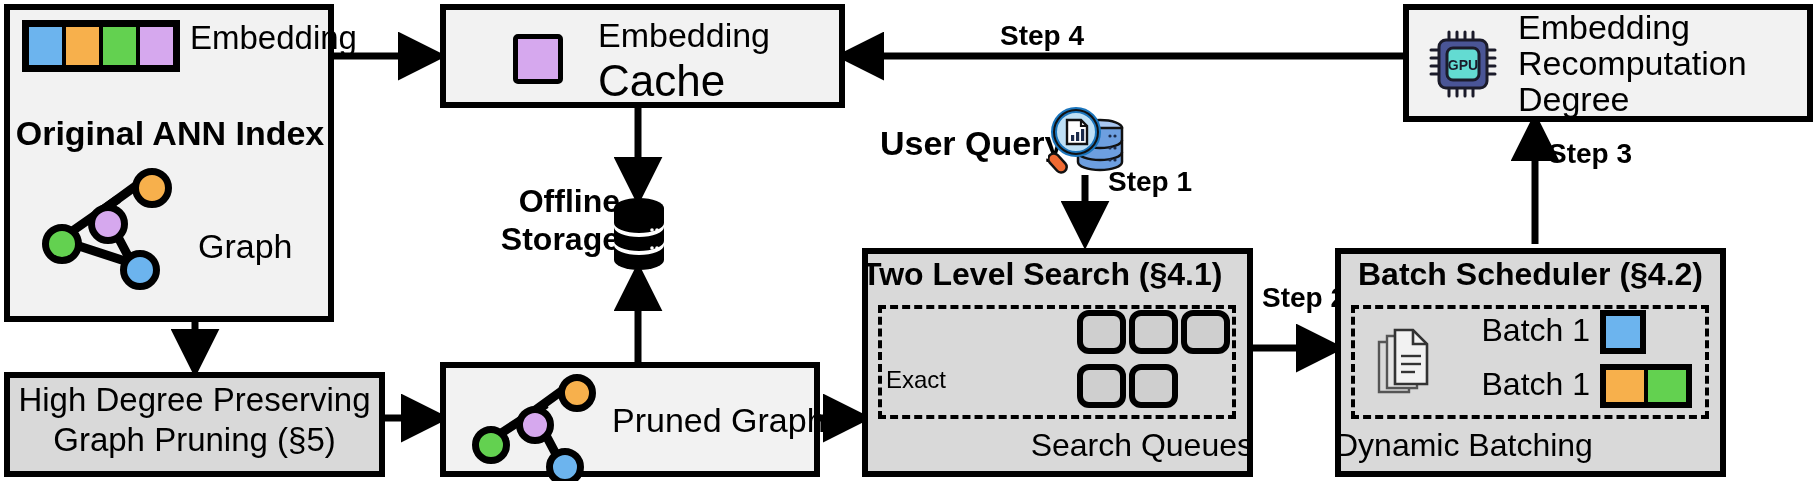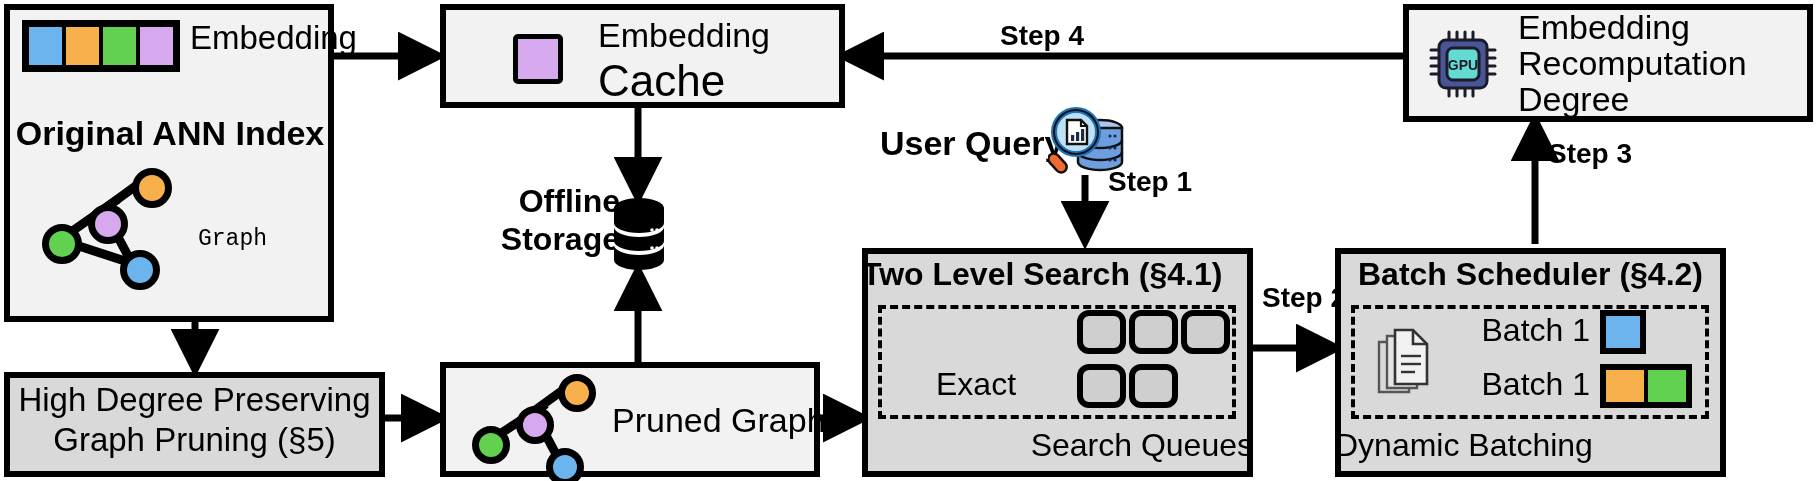--- a/index.html
+++ b/index.html
@@ -78,21 +78,21 @@
     <div class="edge" style="left:62px;top:38px;width:58px;transform:rotate(-36deg);"></div>
     <div class="edge" style="left:66px;top:42px;width:52px;transform:rotate(62deg);"></div>
     <div class="edge" style="left:28px;top:70px;width:72px;transform:rotate(18deg);"></div>
 
     <div class="node" style="left:92px;top:0px;width:40px;height:40px;background:#f7b04c;"></div>
     <div class="node" style="left:48px;top:36px;width:40px;height:40px;background:#d6a8ee;"></div>
     <div class="node" style="left:2px;top:56px;width:40px;height:40px;background:#63d150;"></div>
     <div class="node" style="left:80px;top:82px;width:40px;height:40px;background:#6cb4ee;"></div>
   </div>
 
-  <div class="lbl" style="left:198px;top:227px;font-size:23px;font-family:Liberation Mono, monospace;">Graph</div>
+  <div class="lbl" style="left:198px;top:227px;font-size:34px;">Graph</div>
 
   <div class="box" style="left:440px;top:4px;width:405px;height:104px;">
   </div>
   <div class="chip" style="left:513px;top:34px;width:50px;height:50px;background:#d6a8ee;border-radius:5px;"></div>
   <div class="lbl" style="left:598px;top:16px;font-size:34px;">Embedding</div>
   <div class="lbl" style="left:598px;top:56px;font-size:44px;">Cache</div>
 
   <div class="lbl b" style="left:1000px;top:20px;font-size:28px;">Step 4</div>
 
   <div class="box" style="left:1403px;top:4px;width:410px;height:118px;">
@@ -201,21 +201,21 @@
   <div class="lbl b" style="left:862px;top:257px;width:391px;font-size:32px;text-align:left;">Two Level Search (§4.1)</div>
 
   <div class="dashed" style="left:878px;top:305px;width:358px;height:114px;"></div>
 
   <div style="position:absolute;left:1077px;top:310px;display:flex;gap:3px;">
     <div class="qbox" style="position:relative;width:49px;height:44px;"></div>
     <div class="qbox" style="position:relative;width:49px;height:44px;"></div>
     <div class="qbox" style="position:relative;width:49px;height:44px;"></div>
   </div>
 
-  <div class="lbl" style="left:886px;top:367px;width:180px;font-size:32px;text-align:center;">Exact</div>
+  <div class="lbl" style="left:886px;top:367px;width:180px;font-size:24px;text-align:left;">Exact</div>
   <div style="position:absolute;left:1077px;top:364px;display:flex;gap:3px;">
     <div class="qbox" style="position:relative;width:49px;height:44px;"></div>
     <div class="qbox" style="position:relative;width:49px;height:44px;"></div>
   </div>
 
   <div class="lbl" style="left:862px;top:428px;width:391px;font-size:32px;text-align:right;">Search Queues</div>
 
   <div class="lbl b" style="left:1262px;top:282px;font-size:28px;">Step 2</div>
 
   <div class="box gray" style="left:1335px;top:248px;width:391px;height:229px;">

